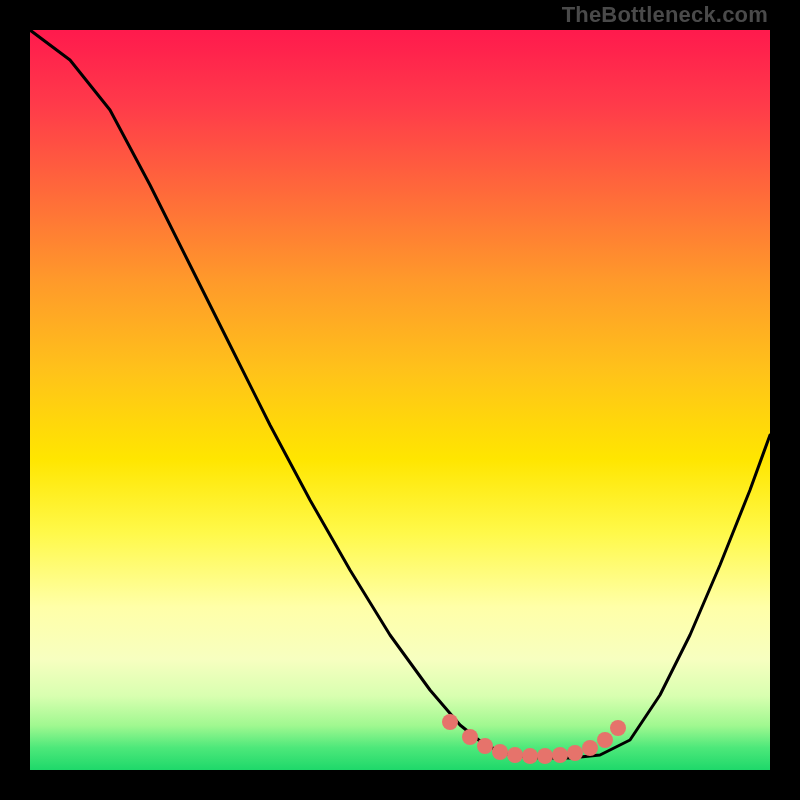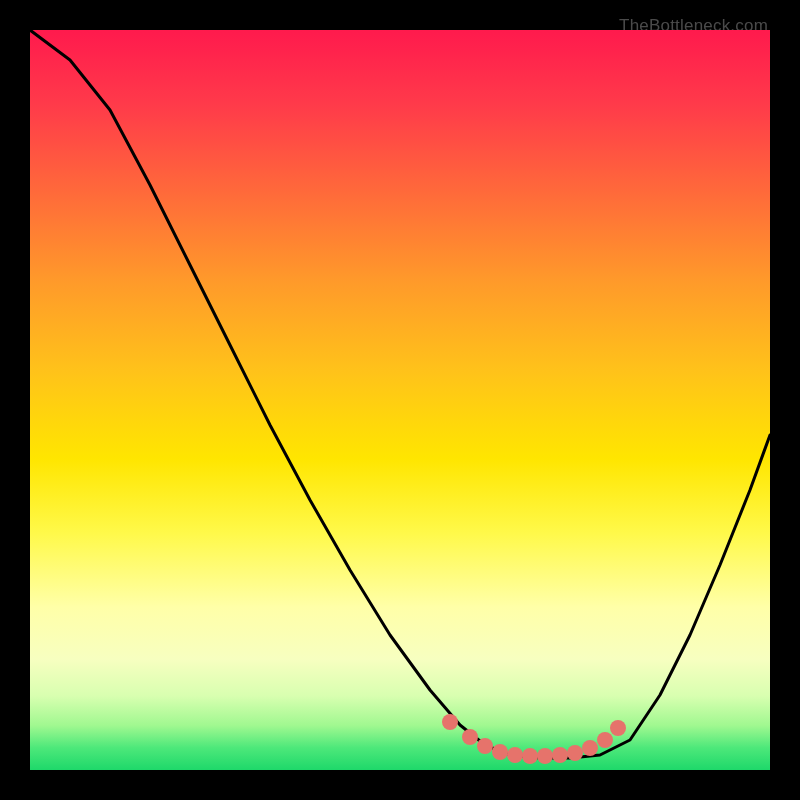--- a/index.html
+++ b/index.html
@@ -37,25 +37,25 @@
       #ffffa8 78%,
       #f7ffc0 85%,
       #d8ffb0 90%,
       #a0f890 94%,
       #4de87a 97%,
       #1ed86a 100%
     );
   }
   .watermark {
     position: absolute;
-    top: 16px;
+    top: 2px;
     right: 32px;
     color: #4a4a4a;
-    font-size: 17px;
-    font-weight: 400;
+    font-size: 22px;
+    font-weight: 700;
     letter-spacing: 0.2px;
     user-select: none;
   }
   svg {
     position: absolute;
     top: 0;
     left: 0;
   }
 </style>
 </head>

